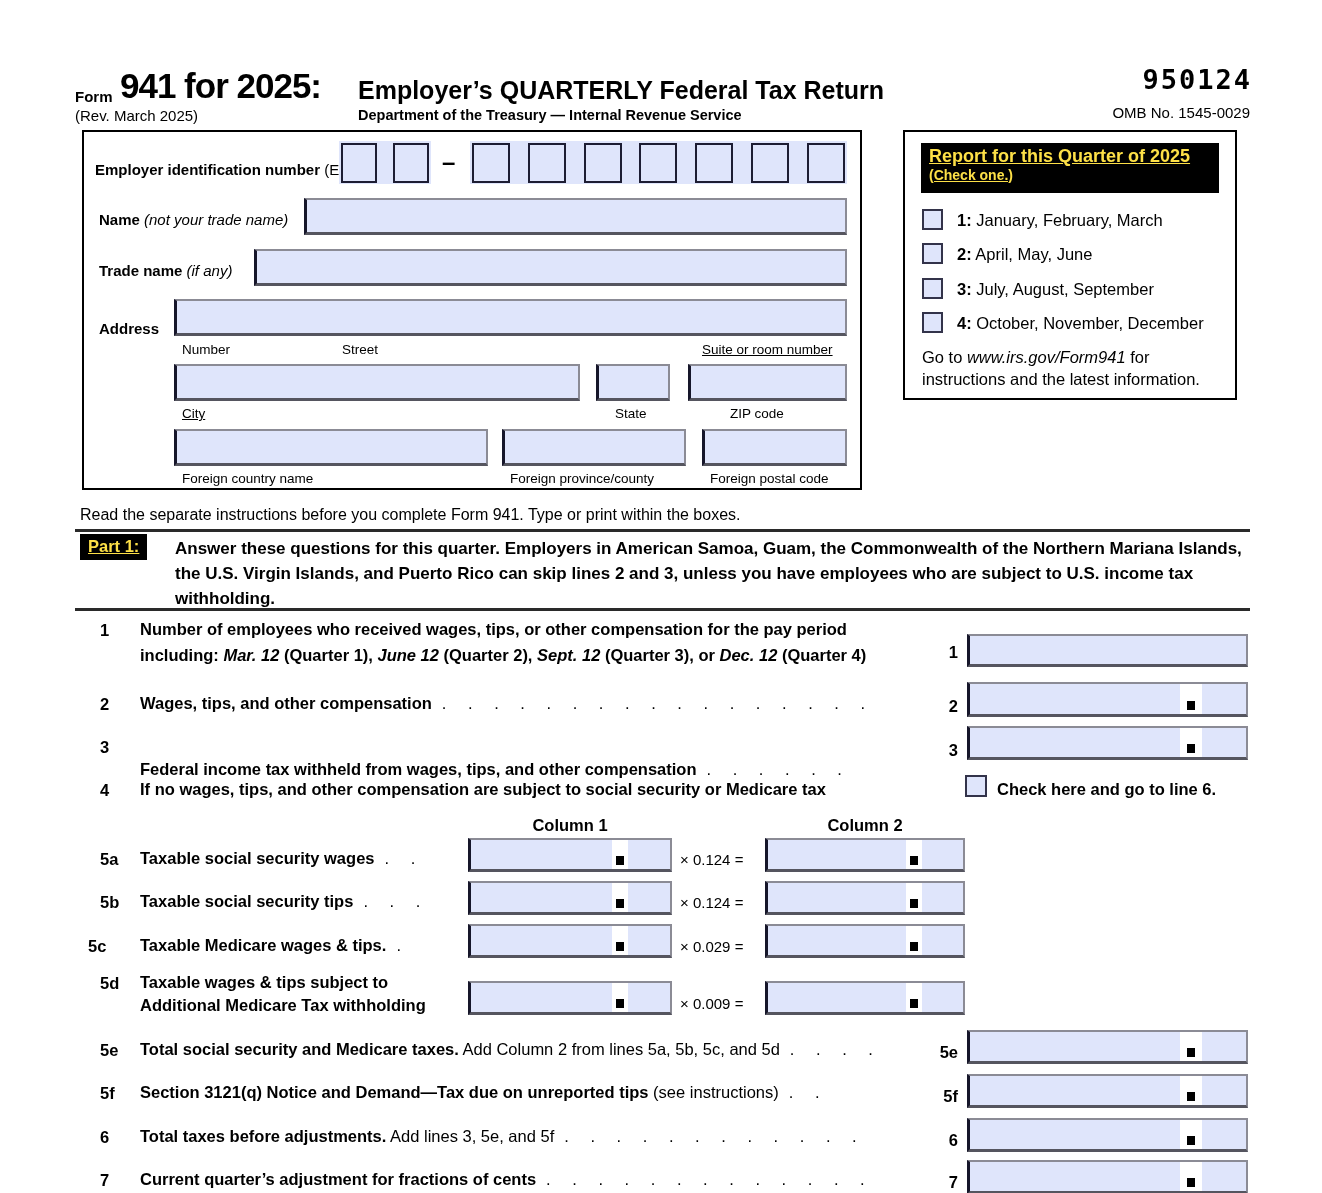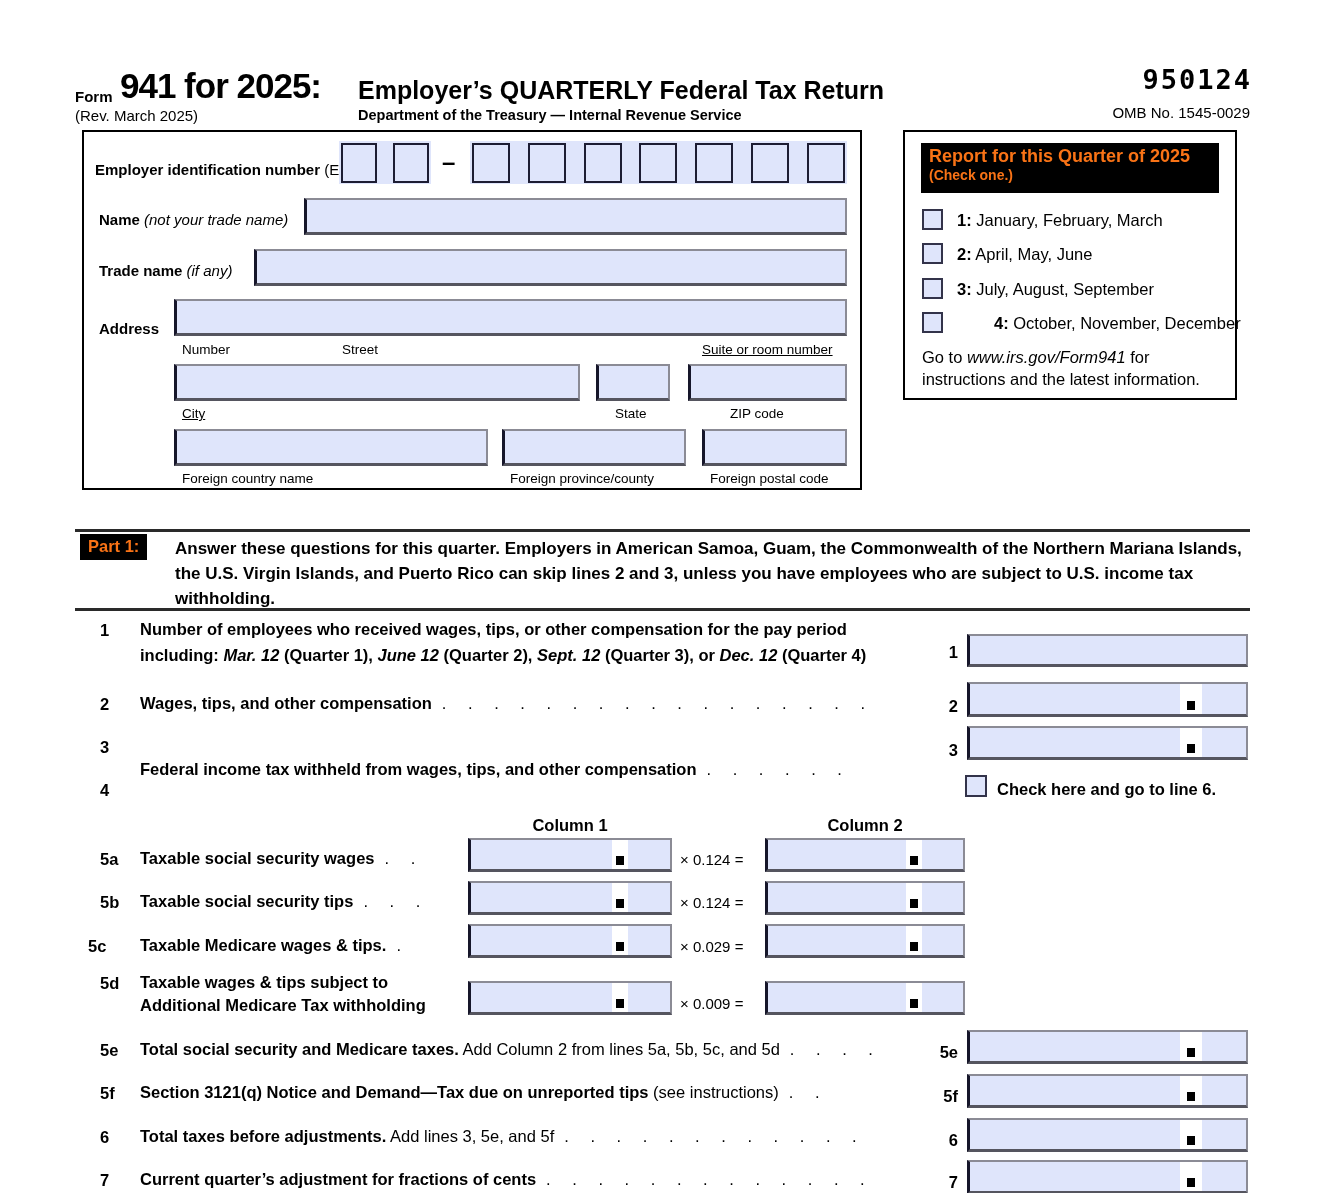--- a/index.html
+++ b/index.html
@@ -21,21 +21,21 @@
   .gap{position:absolute;top:0;bottom:0;width:8%;background:#fff;}
   .gr{left:76%;}
   .gc{left:71%;}
   .dot{position:absolute;left:50%;transform:translateX(-50%);bottom:4px;width:8px;height:9px;background:#000;}
   .einstrip{position:absolute;background:#dfe5fb;display:flex;justify-content:space-between;
             align-items:center;padding:0 2px;box-sizing:border-box;}
   .einbox{width:38px;height:40px;background:#dfe5fb;border:2px solid #1d1d33;box-sizing:border-box;}
   .einbox2{width:36px;height:40px;background:#dfe5fb;border:2px solid #1d1d33;box-sizing:border-box;}
   .cbx{position:absolute;width:21px;height:21px;background:#dfe5fb;border:2px solid #33334a;box-sizing:border-box;}
   .rule{position:absolute;background:#2a2a2a;}
-  .blackchip{background:#000;color:#f97316;font-weight:bold;}
+  .blackchip{background:#000;color:#fde047;font-weight:bold;text-decoration:underline;}
   .panelbox{position:absolute;border:2px solid #000;box-sizing:border-box;}
   .code{font-family:"DejaVu Sans Mono","Liberation Mono",monospace;font-weight:bold;font-size:27px;letter-spacing:2px;}
   .nowrap{white-space:nowrap;}
 </style>
 </head>
 <body>
 
 <div id="page">
 
   <span class="abs b t15" style="left:75px;top:88px;">Form</span>
@@ -100,28 +100,29 @@
     <div class="cbx" style="left:17px;top:77px;"></div>
     <span class="abs t16 nowrap" style="left:52px;top:79px;"><span class="b">1:</span><span> January, February, March</span></span>
 
     <div class="cbx" style="left:17px;top:111px;"></div>
     <span class="abs t16 nowrap" style="left:52px;top:113px;"><span class="b">2:</span><span> April, May, June</span></span>
 
     <div class="cbx" style="left:17px;top:146px;"></div>
     <span class="abs t16 nowrap" style="left:52px;top:148px;"><span class="b">3:</span><span> July, August, September</span></span>
 
     <div class="cbx" style="left:17px;top:180px;"></div>
-    <span class="abs t16 nowrap" style="left:52px;top:182px;margin-left:37px;"><span class="b">4:</span><span> October, November, December</span></span>
+    <span class="abs t16 nowrap" style="left:52px;top:182px;"><span class="b">4:</span><span> October, November, December</span></span>
 
     <div class="abs t16" style="left:17px;top:214px;width:300px;line-height:22px;">
       <span>Go to </span><span class="i">www.irs.gov/Form941</span><span> for</span><br>
       <span>instructions and the latest information.</span>
     </div>
   </div>
 
+  <span class="abs" style="left:80px;top:506px;font-size:16px;">Read the separate instructions before you complete Form 941. Type or print within the boxes.</span>
   <div class="rule" style="left:75px;top:529px;width:1175px;height:3px;"></div>
 
   <span class="abs blackchip" style="left:80px;top:534px;font-size:16.5px;padding:3px 8px 4px 8px;">Part 1:</span>
   <div class="abs b" style="left:175px;top:536px;width:1075px;font-size:17px;line-height:25px;">Answer these questions for this quarter. Employers in American Samoa, Guam, the Commonwealth of the Northern Mariana Islands, the U.S. Virgin Islands, and Puerto Rico can skip lines 2 and 3, unless you have employees who are subject to U.S. income tax withholding.</div>
   <div class="rule" style="left:75px;top:608px;width:1175px;height:3px;"></div>
 
   <span class="abs itemnum" style="left:100px;top:621px;">1</span>
   <span class="abs itemtxt" style="left:140px;top:620px;">Number of employees who received wages, tips, or other compensation for the pay period</span>
   <span class="abs itemtxt" style="left:140px;top:646px;"><span>including: </span><span class="i">Mar. 12</span><span> (Quarter 1), </span><span class="i">June 12</span><span> (Quarter 2), </span><span class="i">Sept. 12</span><span> (Quarter 3), or </span><span class="i">Dec. 12</span><span> (Quarter 4)</span></span>
   <span class="abs rnum" style="left:915px;top:643px;width:43px;">1</span>
@@ -139,20 +140,21 @@
   <span class="abs itemnum" style="left:100px;top:738px;">3</span>
   <span class="abs itemtxt" style="left:140px;top:760px;"><span>Federal income tax withheld from wages, tips, and other compensation</span><span class="dots">. . . . . .</span></span>
   <span class="abs rnum" style="left:915px;top:741px;width:43px;">3</span>
   <div class="field" style="left:967px;top:726px;width:281px;height:34px;">
       <div class="gap gr">
         <span class="dot"></span>
       </div>
     </div>
 
   <span class="abs itemnum" style="left:100px;top:781px;">4</span>
+  <span class="abs itemtxt" style="left:140px;top:780px;">If no wages, tips, and other compensation are subject to social security or Medicare tax</span>
   <div class="cbx" style="left:965px;top:775px;width:22px;height:22px;"></div>
   <span class="abs itemtxt" style="left:997px;top:780px;">Check here and go to line 6.</span>
 
   <span class="abs b t16" style="left:468px;top:816px;width:204px;text-align:center;">Column 1</span>
   <span class="abs b t16" style="left:765px;top:816px;width:200px;text-align:center;">Column 2</span>
 
   <span class="abs itemnum" style="left:100px;top:850px;">5a</span>
   <span class="abs itemtxt" style="left:140px;top:849px;"><span>Taxable social security wages</span><span class="dots">. .</span></span>
   <div class="field" style="left:468px;top:838px;width:204px;height:34px;">
       <div class="gap gc">

